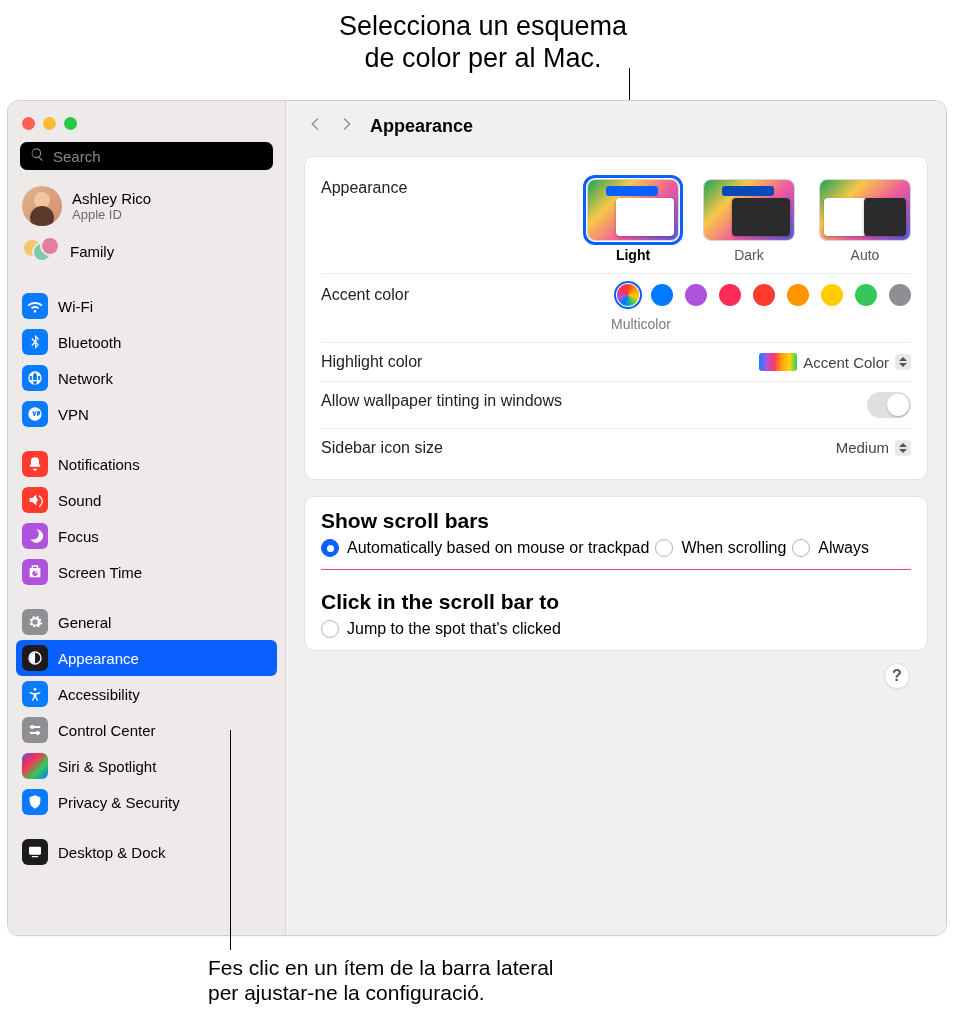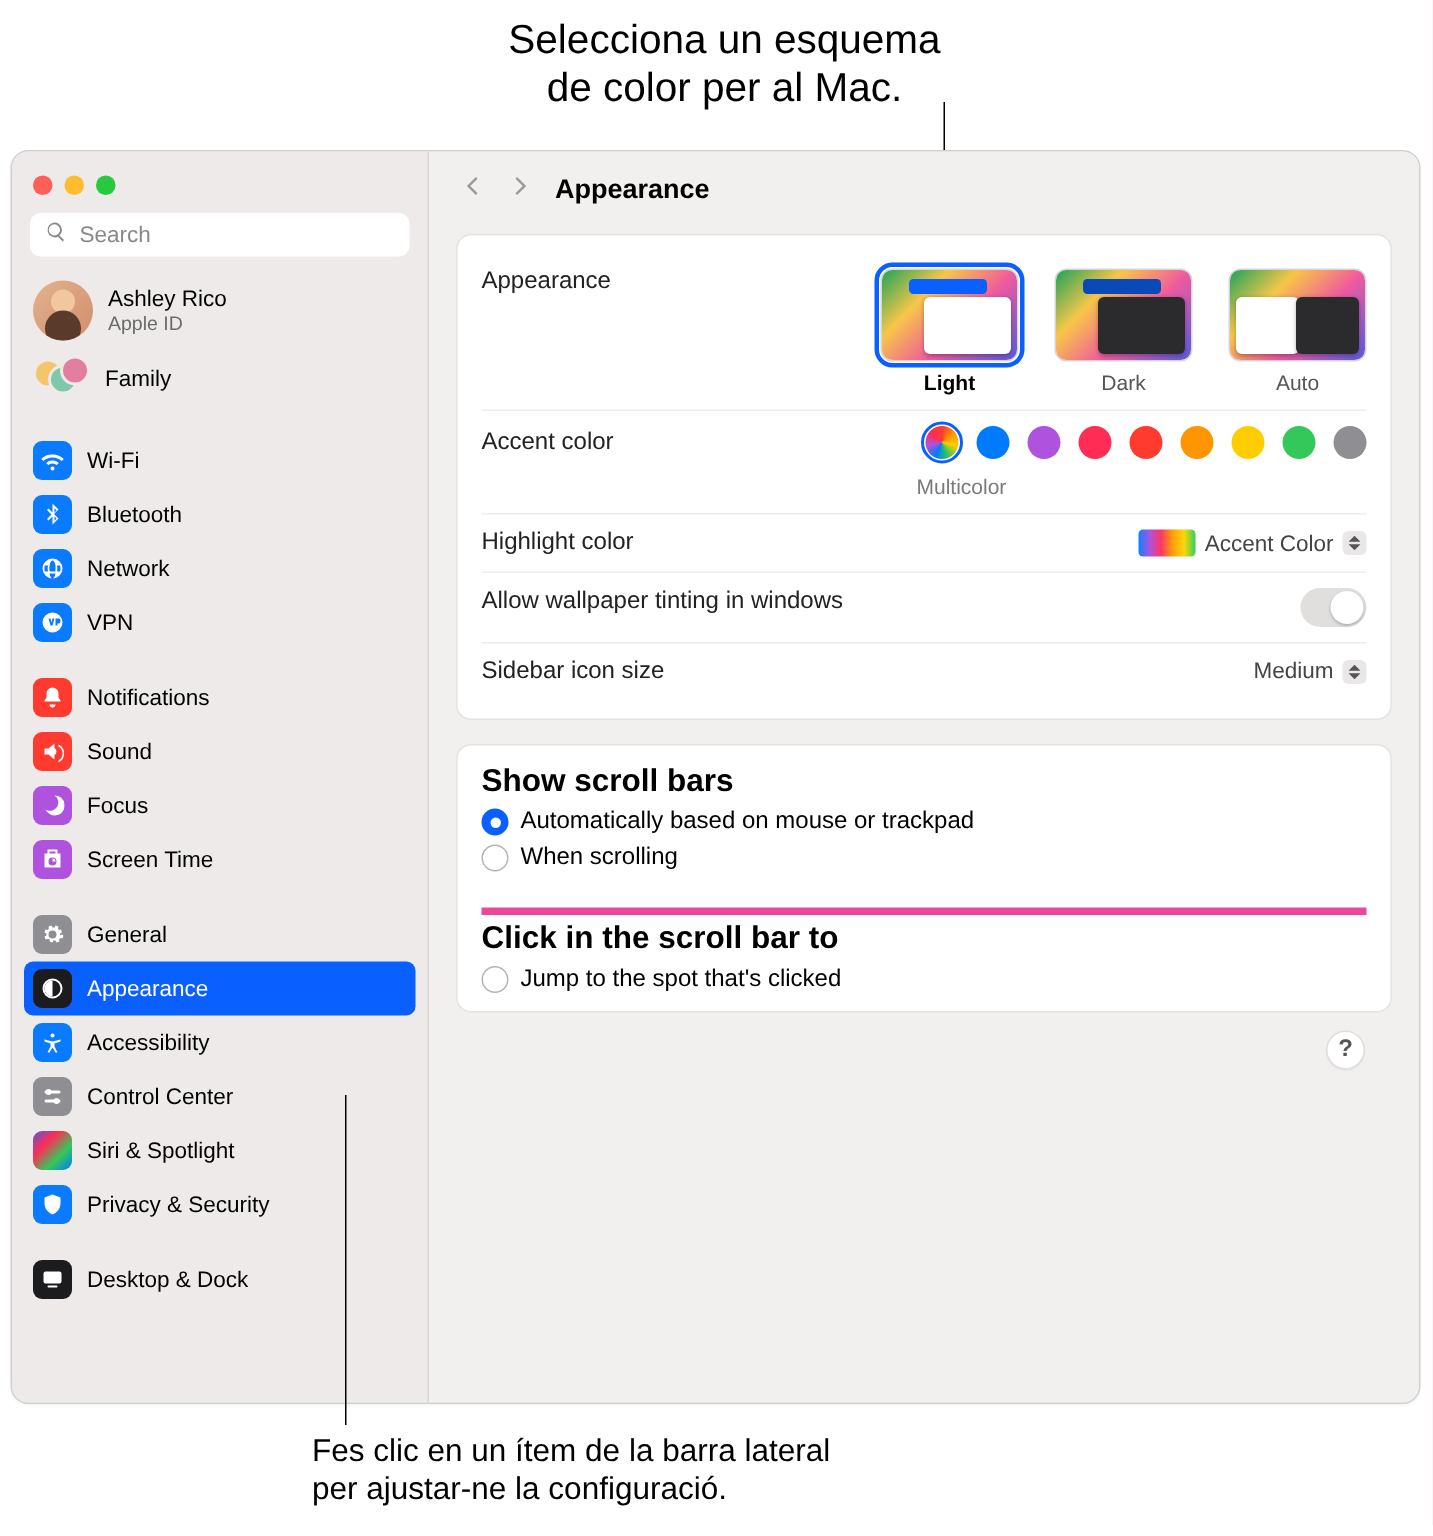--- a/index.html
+++ b/index.html
@@ -71,21 +71,21 @@
     padding: 10px 14px 8px 14px;
   }
   .traffic-lights span {
     width: 13px; height: 13px; border-radius: 50%;
   }
   .tl-red { background: #ff5f57; }
   .tl-yel { background: #febc2e; }
   .tl-grn { background: #28c840; }
   .search-box {
     margin: 4px 12px 10px 12px;
-    background: #ffffff;
+    background: #000000;
     border-radius: 7px;
     padding: 5px 10px;
     display: flex;
     align-items: center;
     gap: 8px;
     color: #8a8787;
     font-size: 15px;
   }
   .search-box svg { width: 15px; height: 15px; fill: #8a8787; }
   .account-row {
@@ -220,32 +220,32 @@
   .toggle {
     width:44px; height:26px; border-radius:13px; background:#e1dede;
     position:relative;
   }
   .toggle::after{
     content:""; position:absolute; right:2px; top:2px;
     width:22px; height:22px; border-radius:50%; background:#fff;
     box-shadow:0 1px 2px rgba(0,0,0,0.25);
   }
   .panel h4 { font-size:21px; font-weight:700; color:#000000; margin-bottom:6px; }
-  .radio-list { display:flex; flex-direction:column; gap:6px; }
+  .radio-list { display:flex; flex-direction:row; gap:6px; }
   .radio-item { display:flex; align-items:center; gap:8px; font-size:16px; }
   .radio {
     width:18px; height:18px; border-radius:50%; border:1.5px solid #b6b3b3;
     display:flex; align-items:center; justify-content:center;
     background:#fff;
   }
   .radio.checked { border-color:#0a60ff; background:#0a60ff; }
   .radio.checked::after{
     content:""; width:7px; height:7px; border-radius:50%; background:#fff;
   }
-  .panel-section + .panel-section { border-top:5px solid #ec4899; margin-top:24px; padding-top:4px; }
+  .panel-section + .panel-section { border-top:1px solid #ec4899; margin-top:12px; padding-top:20px; }
   .help-btn {
     width:26px; height:26px; border-radius:50%; background:#fff;
     border:1px solid #e0dddd;
     display:flex; align-items:center; justify-content:center;
     font-size:16px; color:#555; font-weight:600;
     align-self:flex-end; margin: -4px 18px 0 0;
     box-shadow:0 1px 1px rgba(0,0,0,0.05);
   }
 </style>
 </head>
@@ -544,20 +544,24 @@
           <h4>Show scroll bars</h4>
           <div class="radio-list">
             <div class="radio-item">
               <div class="radio checked"></div>
               <span>Automatically based on mouse or trackpad</span>
             </div>
             <div class="radio-item">
               <div class="radio"></div>
               <span>When scrolling</span>
             </div>
+            <div class="radio-item">
+              <div class="radio"></div>
+              <span>Always</span>
+            </div>
           </div>
         </div>
         <div class="panel-section">
           <h4>Click in the scroll bar to</h4>
           <div class="radio-list">
             <div class="radio-item">
               <div class="radio"></div>
               <span>Jump to the spot that's clicked</span>
             </div>
           </div>

